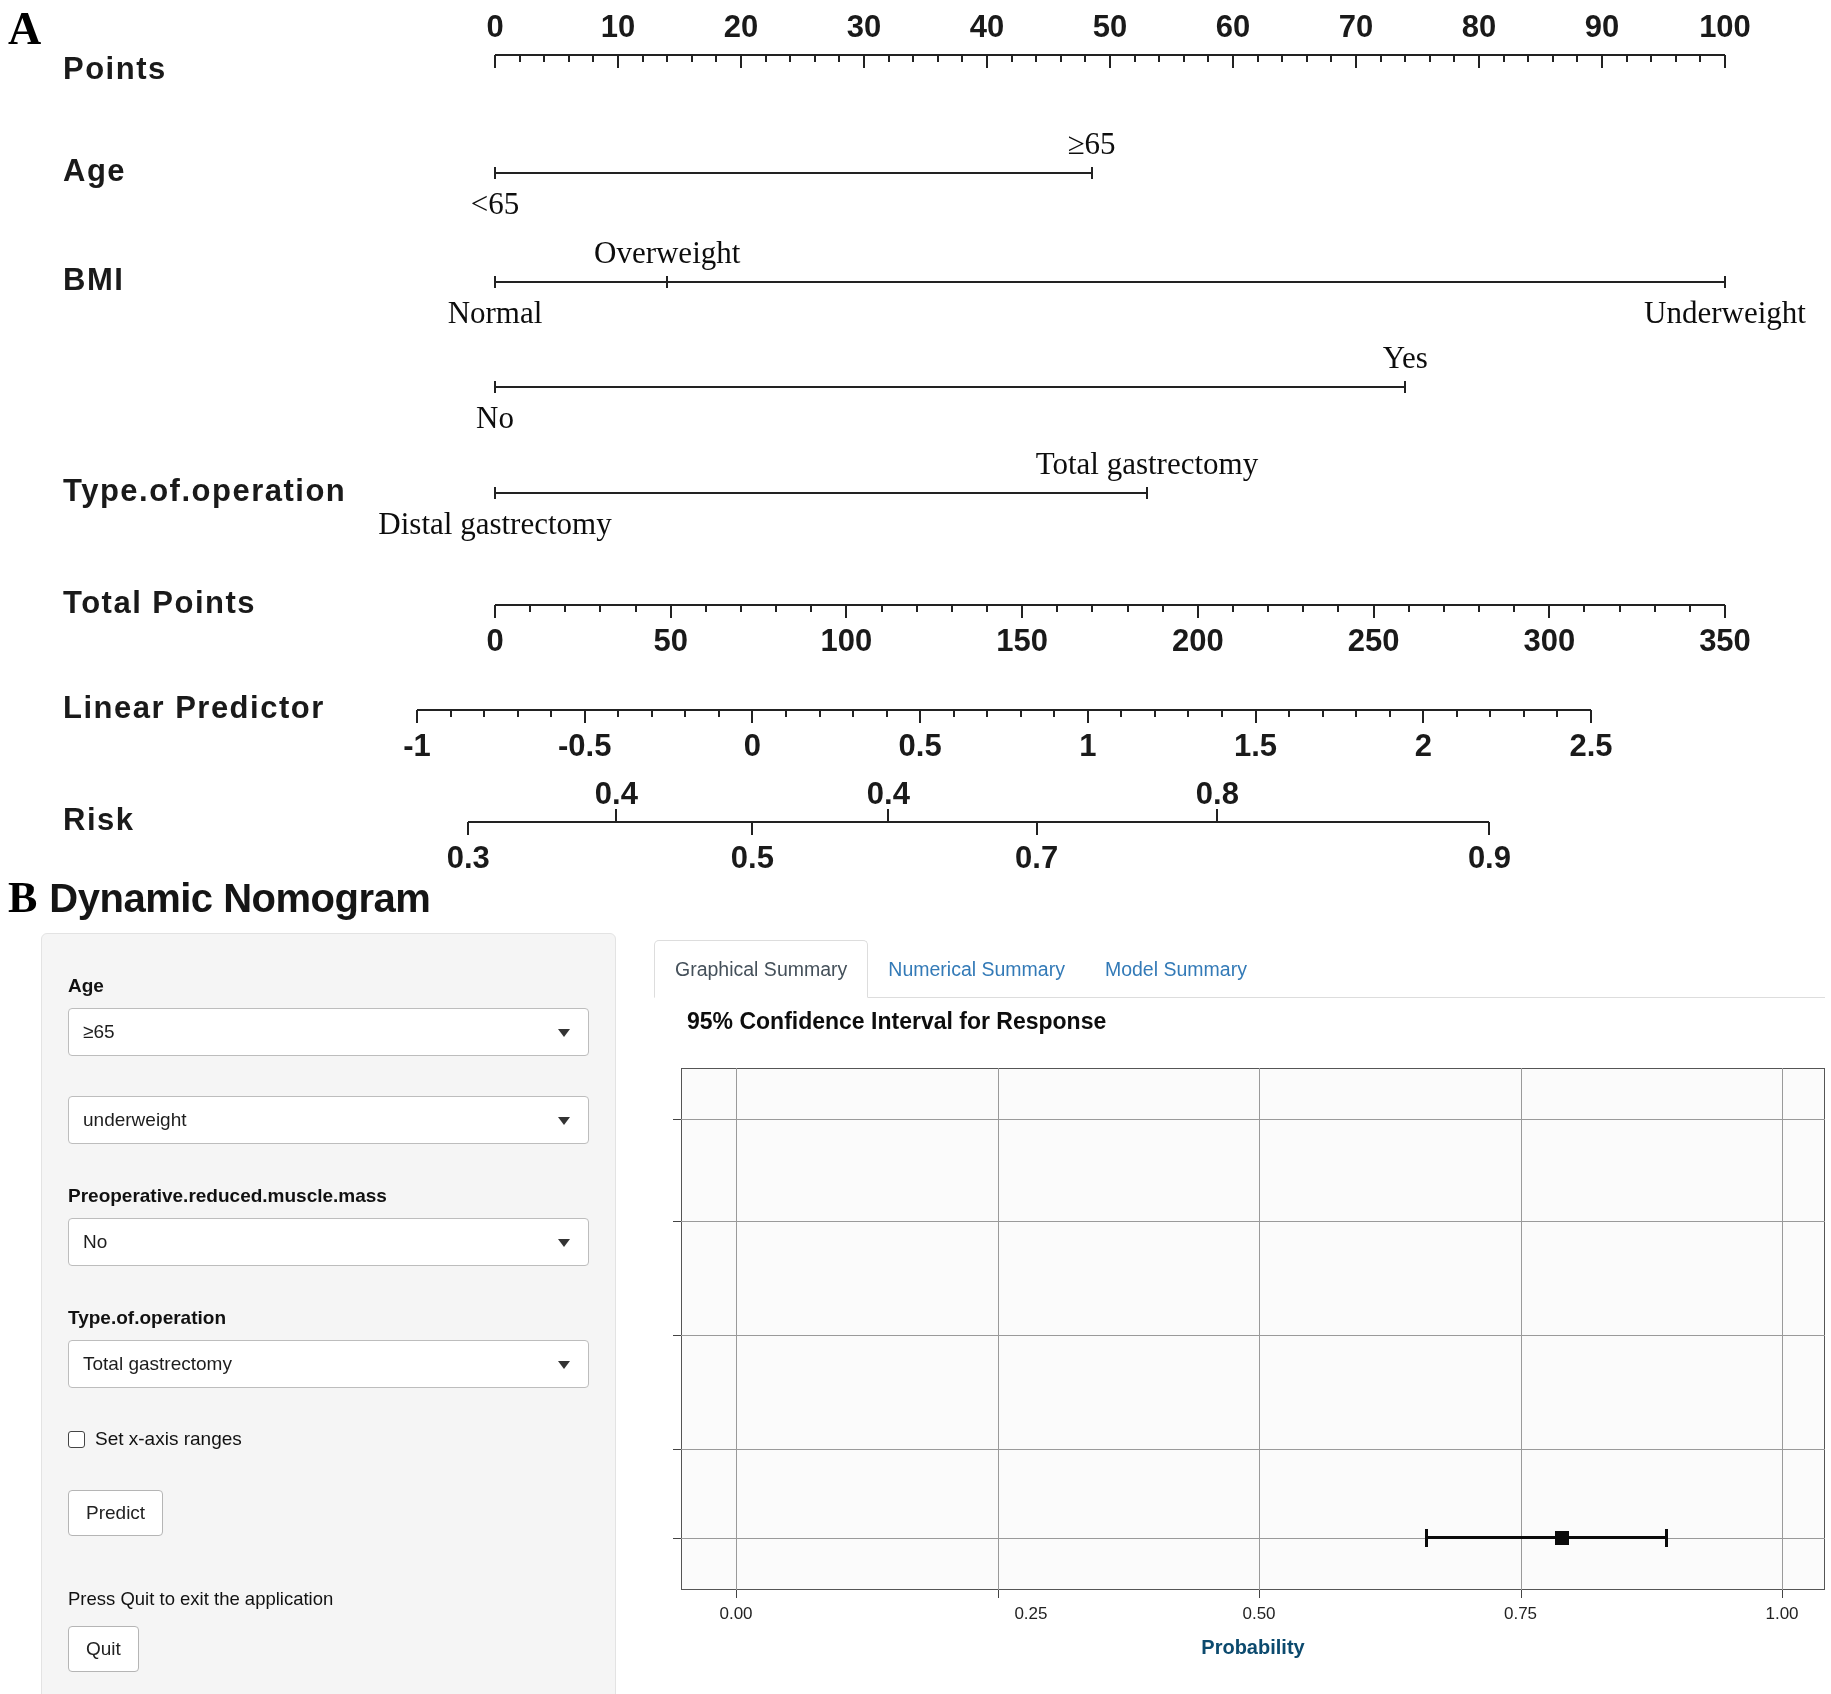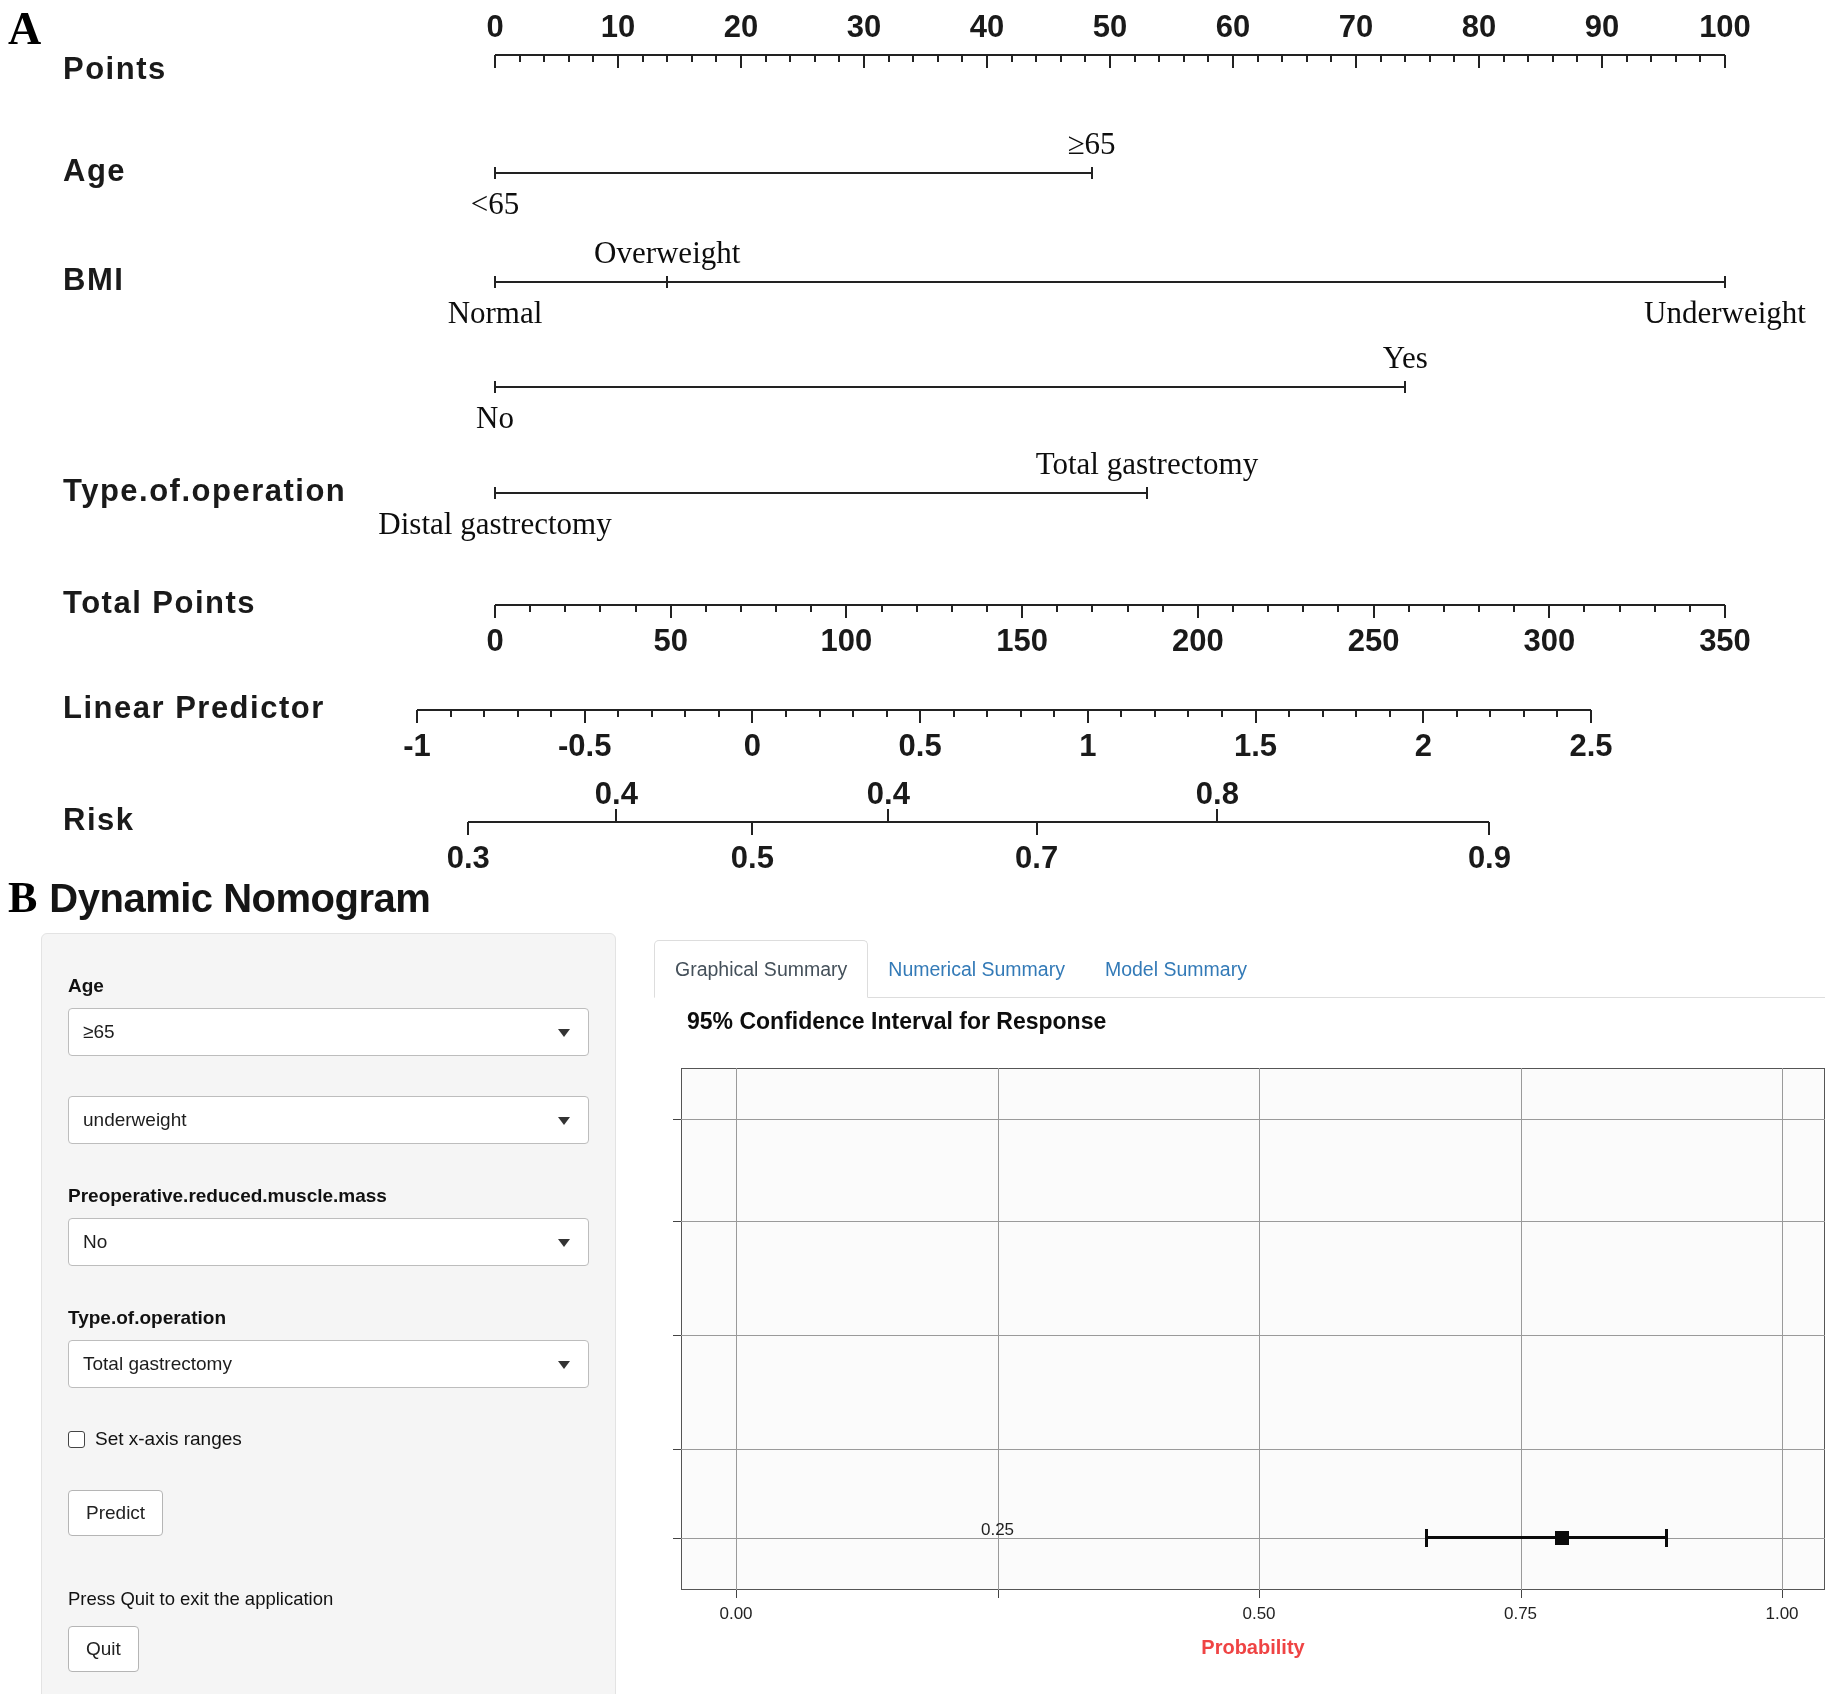--- a/index.html
+++ b/index.html
@@ -44,21 +44,21 @@
   .tab.active{background:#fff;border:1px solid #ddd;border-bottom:1px solid #fff;border-radius:5px 5px 0 0;
     color:#44505a;margin-bottom:-1px;font-weight:500}
 
   
   .ci-title{left:687px;top:1008px;font-size:23px;font-weight:bold;color:#0d0d0d}
   .plotbox{background:#fbfbfb;border:1.5px solid #555}
   .grid{background:#9a9a9a}
   .tickdark{background:#444}
   .black{background:#0b0b0b}
   .xticklab{font-size:17px;color:#222;text-align:center;line-height:20px}
-  .xlab{font-size:20px;font-weight:bold;color:#ef4444;text-align:center}
+  .xlab{font-size:20px;font-weight:bold;color:#0c4a6e;text-align:center}
 </style>
 </head>
 <body>
 
 <div class="panelA-label abs">A</div>
 <div id="panel-a" class="abs layer">
     <div class="abs rowlab" style="left: 63px; top: 51px;">Points</div>
     <div class="abs hl" style="left: 495px; top: 54px; width: 1230px;"></div>
     <div class="abs vt" style="left: 494px; top: 55px; height: 13px;"></div>
     <div class="abs vt" style="left: 518.6px; top: 55px; height: 7px;"></div>
@@ -307,21 +307,21 @@
 </div>
 
 <div class="ci-title abs">95% Confidence Interval for Response</div>
 <div id="ci-layer" class="abs layer">
     <div class="abs plotbox" style="left: 681px; top: 1068px; width: 1144px; height: 522px;"></div>
     <div class="abs grid" style="left: 736px; top: 1068px; width: 1px; height: 522px;"></div>
     <div class="abs tickdark" style="left: 736px; top: 1590px; width: 1px; height: 8px;"></div>
     <div class="abs xticklab" style="left: 686px; top: 1604px; width: 100px;">0.00</div>
     <div class="abs grid" style="left: 997.5px; top: 1068px; width: 1px; height: 522px;"></div>
     <div class="abs tickdark" style="left: 997.5px; top: 1590px; width: 1px; height: 8px;"></div>
-    <div class="abs xticklab" style="left: 947.5px; top: 1520px; width: 100px;">0.25</div>
+    <div class="abs xticklab" style="left: 947.5px; top: 1604px; width: 100px; text-align: right;">0.25</div>
     <div class="abs grid" style="left: 1259px; top: 1068px; width: 1px; height: 522px;"></div>
     <div class="abs tickdark" style="left: 1259px; top: 1590px; width: 1px; height: 8px;"></div>
     <div class="abs xticklab" style="left: 1209px; top: 1604px; width: 100px;">0.50</div>
     <div class="abs grid" style="left: 1520.5px; top: 1068px; width: 1px; height: 522px;"></div>
     <div class="abs tickdark" style="left: 1520.5px; top: 1590px; width: 1px; height: 8px;"></div>
     <div class="abs xticklab" style="left: 1470.5px; top: 1604px; width: 100px;">0.75</div>
     <div class="abs grid" style="left: 1782px; top: 1068px; width: 1px; height: 522px;"></div>
     <div class="abs tickdark" style="left: 1782px; top: 1590px; width: 1px; height: 8px;"></div>
     <div class="abs xticklab" style="left: 1732px; top: 1604px; width: 100px;">1.00</div>
     <div class="abs grid" style="left: 681px; top: 1119.16px; width: 1144px; height: 1px;"></div>

